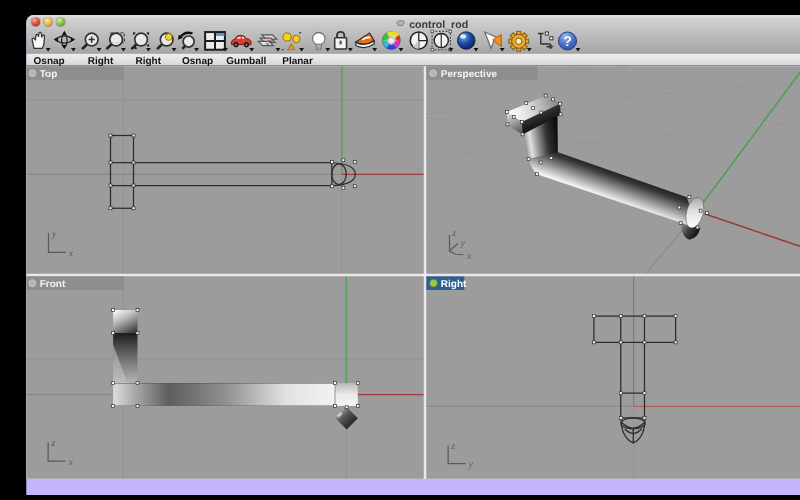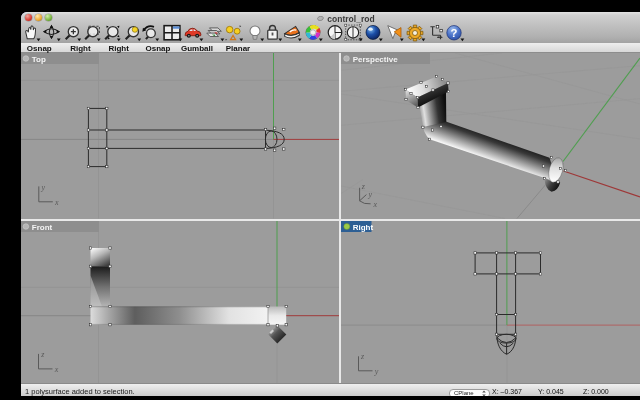--- a/index.html
+++ b/index.html
@@ -501,25 +501,13 @@
       </g>
       <path d="M358.5,355.8 L358.5,370.3 L372.5,370.3" fill="none" stroke="#5a5a5a" stroke-width="1"></path>
       <text x="361" y="358.8" font-size="8" font-style="italic" font-family="Liberation Serif,serif" fill="#5a5a5a">z</text>
       <text x="374.8" y="373.4" font-size="8" font-style="italic" font-family="Liberation Serif,serif" fill="#5a5a5a">y</text>
       <rect x="341" y="220.5" width="30.5" height="11" fill="#2d5f94"></rect>
       <circle cx="346.8" cy="226" r="3" fill="#9ccb49" stroke="#6a9428" stroke-width="0.5"></circle>
       <text x="352.7" y="229.4" font-size="8" font-weight="bold" fill="#fff">Right</text>
     </svg>
       </div>
   </div>
-  <div id="statusbar">
-    <div id="stmsg">1 polysurface added to selection.</div>
-    <div id="cplane">
-        <span>CPlane</span>
-      <svg width="6" height="7" style="position:absolute;right:2px;top:0">
-          <path d="M3,0.5 L4.8,2.6 L1.2,2.6 Z M3,6.5 L4.8,4.4 L1.2,4.4 Z" fill="#555"></path>
-        </svg>
-    </div>
-    <div class="coord" style="left:471px">X: –0.367</div>
-    <div class="coord" style="left:517px">Y: 0.045</div>
-    <div class="coord" style="left:562px">Z: 0.000</div>
-  </div>
 </div>
 
 </body></html>

